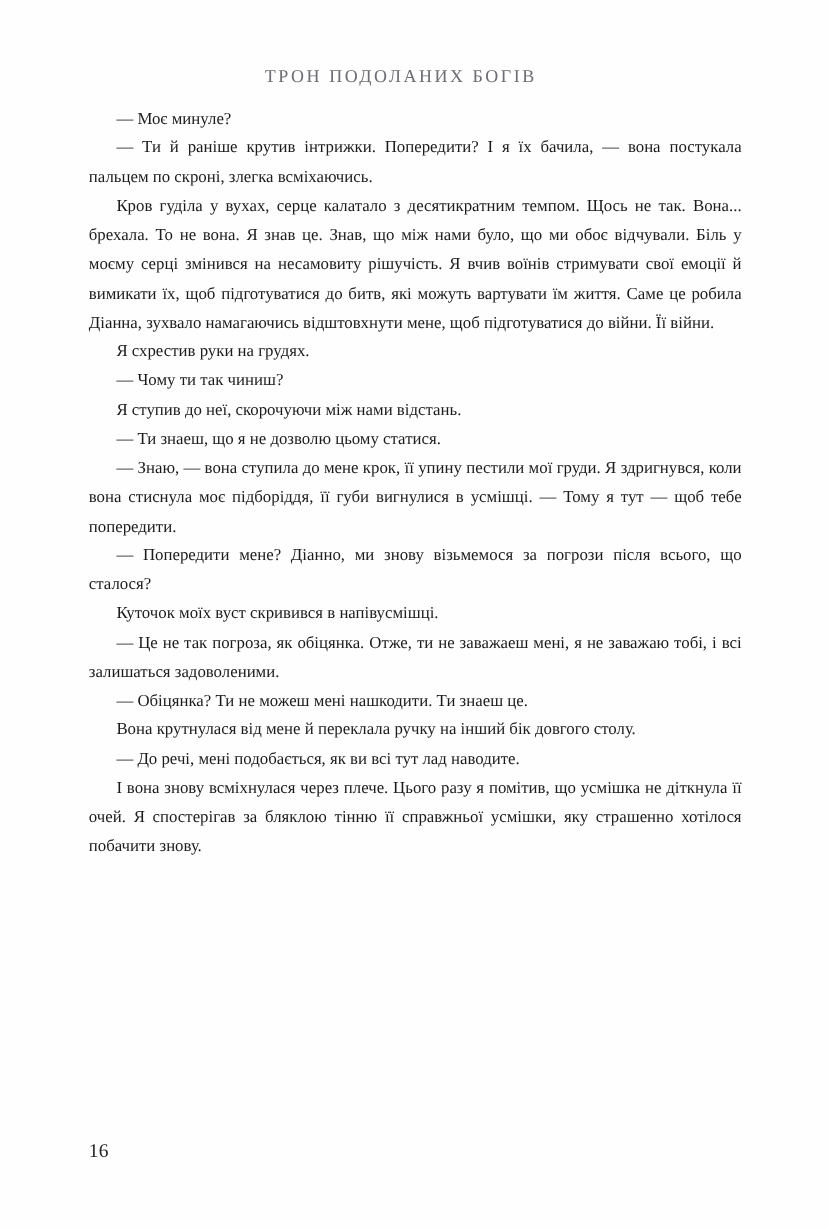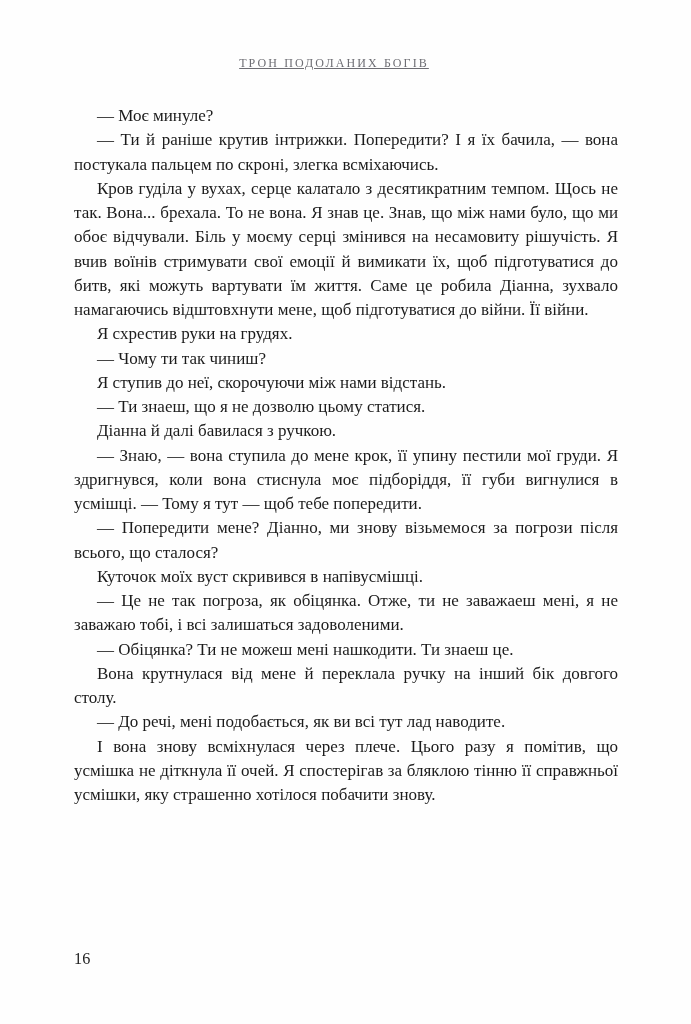--- a/index.html
+++ b/index.html
@@ -25,36 +25,35 @@
   }
 
   
   .running-head {
     position: absolute;
     top: 56px;
     left: 0;
     width: 668px;
     text-align: center;
     font-family: "Liberation Serif", "DejaVu Serif", serif;
-    font-size: 12px;
+    font-size: 15px;
     letter-spacing: 2.1px;
     color: #6d6d73;
     text-transform: uppercase;
     white-space: nowrap;
     font-weight: 400;
-    text-decoration: underline;
   }
 
   
   .text-block {
     position: absolute;
-    top: 104px;
+    top: 88px;
     left: 74px;
     width: 544px;
-    font-size: 17px;
+    font-size: 14px;
     line-height: 24.25px;
     text-align: justify;
     text-justify: inter-word;
     hyphens: manual;
     -webkit-hyphens: manual;
     color: #1b1b1b;
   }
 
   .text-block p {
     margin: 0;
@@ -86,21 +85,20 @@
   <div class="running-head">Трон подоланих богів</div>
 
   <div class="text-block">
       <p>— Моє минуле?</p>
       <p>— Ти й раніше крутив інтрижки. Попередити? І я їх бачила, — вона постукала пальцем по скроні, злегка всміхаючись.</p>
       <p>Кров гуділа у вухах, серце калатало з десятикратним темпом. Щось не так. Вона... брехала. То не вона. Я знав це. Знав, що між нами було, що ми обоє відчували. Біль у моєму серці змінився на несамовиту рішучість. Я вчив воїнів стримувати свої емоції й вимикати їх, щоб підготуватися до битв, які можуть вартувати їм життя. Саме це робила Діанна, зухвало намагаючись відштовхнути мене, щоб підготуватися до війни. Її війни.</p>
       <p>Я схрестив руки на грудях.</p>
       <p>— Чому ти так чиниш?</p>
       <p>Я ступив до неї, скорочуючи між нами відстань.</p>
       <p>— Ти знаеш, що я не дозволю цьому статися.</p>
-      <p>Діанна й далі бавилася з ручкою.</p>
       <p>— Знаю, — вона ступила до мене крок, її упину пестили мої груди. Я здригнувся, коли вона стиснула моє підборіддя, її губи вигнулися в усмішці. — Тому я тут — щоб тебе попередити.</p>
       <p>— Попередити мене? Діанно, ми знову візьмемося за погрози після всього, що сталося?</p>
       <p>Куточок моїх вуст скривився в напівусмішці.</p>
       <p>— Це не так погроза, як обіцянка. Отже, ти не заважаеш мені, я не заважаю тобі, і всі залишаться задоволеними.</p>
       <p>— Обіцянка? Ти не можеш мені нашкодити. Ти знаеш це.</p>
       <p>Вона крутнулася від мене й переклала ручку на інший бік довгого столу.</p>
       <p>— До речі, мені подобається, як ви всі тут лад наводите.</p>
       <p>І вона знову всміхнулася через плече. Цього разу я помітив, що усмішка не діткнула її очей. Я спостерігав за бляклою тінню її справжньої усмішки, яку страшенно хотілося побачити знову.</p>
     </div>
 

